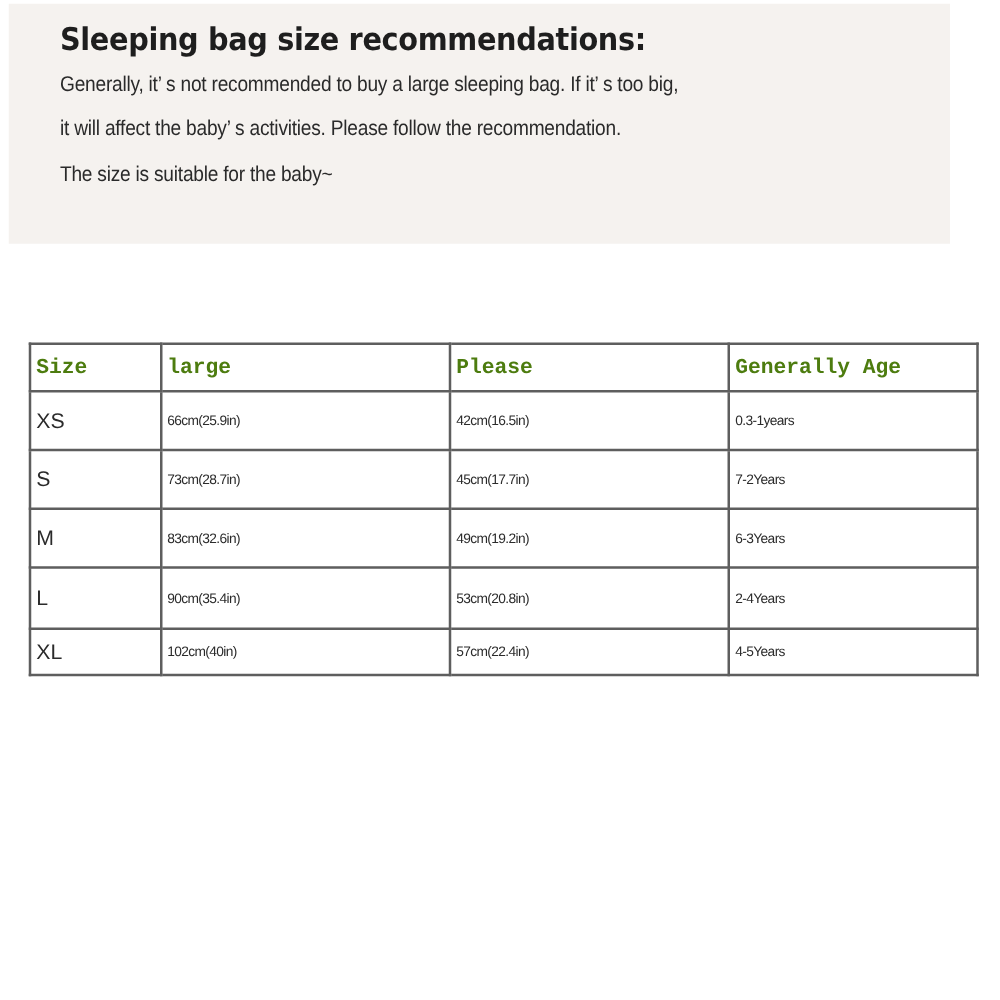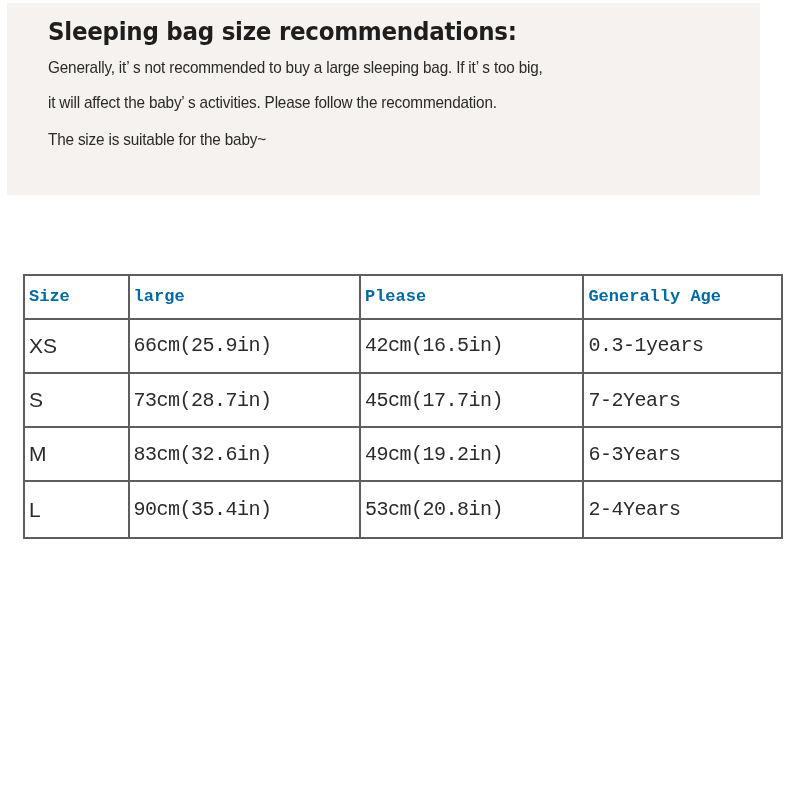--- a/index.html
+++ b/index.html
@@ -28,24 +28,24 @@
   table.size-table {
     position: absolute; left: 23px; top: 274px; width: 760px; height: 265px;
     border-collapse: collapse; border: 2px solid #6b6b6b;
     font-family: "Liberation Serif", serif; color: #2b2b2b;
   }
   table.size-table td, table.size-table th {
     border: 2px solid #5e5e5e; padding: 0 0 0 4px; text-align: left; vertical-align: middle;
     font-size: 18px; font-weight: normal; white-space: nowrap;
   }
   table.size-table th {
-    font-family: "Liberation Mono", monospace; font-weight: bold; font-size: 17px; color: #0369a1; margin-top: 16px;
+    font-family: "Liberation Mono", monospace; font-weight: bold; font-size: 17px; color: #4d7c0f; margin-top: 16px;
   }
-  table.size-table td { font-family: Liberation Mono, monospace; font-size: 20px; letter-spacing: -0.5px; }
-  table.size-table td.size-cell { font-family: "Liberation Sans", sans-serif; font-size: 21px; letter-spacing: 0; }
+  table.size-table td { font-family: Liberation Sans, sans-serif; font-size: 11px; letter-spacing: -0.5px; }
+  table.size-table td.size-cell { font-family: "Liberation Sans", sans-serif; font-size: 17px; letter-spacing: 0; }
   tr.hdr { height: 38px; }
   tr.r1 { height: 47px; }
   tr.r2 { height: 47px; }
   tr.r3 { height: 47px; }
   tr.r4 { height: 49px; }
   tr.r5 { height: 37px; }
   col.c1 { width: 105px; }
   col.c2 { width: 232px; }
   col.c3 { width: 224px; }
   col.c4 { width: 199px; }
@@ -91,14 +91,20 @@
     <td>83cm(32.6in)</td>
     <td>49cm(19.2in)</td>
     <td>6-3Years</td>
   </tr>
   <tr class="r4">
     <td class="size-cell">L</td>
     <td>90cm(35.4in)</td>
     <td>53cm(20.8in)</td>
     <td>2-4Years</td>
   </tr>
+  <tr class="r5">
+    <td class="size-cell">XL</td>
+    <td>102cm(40in)</td>
+    <td>57cm(22.4in)</td>
+    <td>4-5Years</td>
+  </tr>
 </tbody>
   </table>
 
 </body></html>

